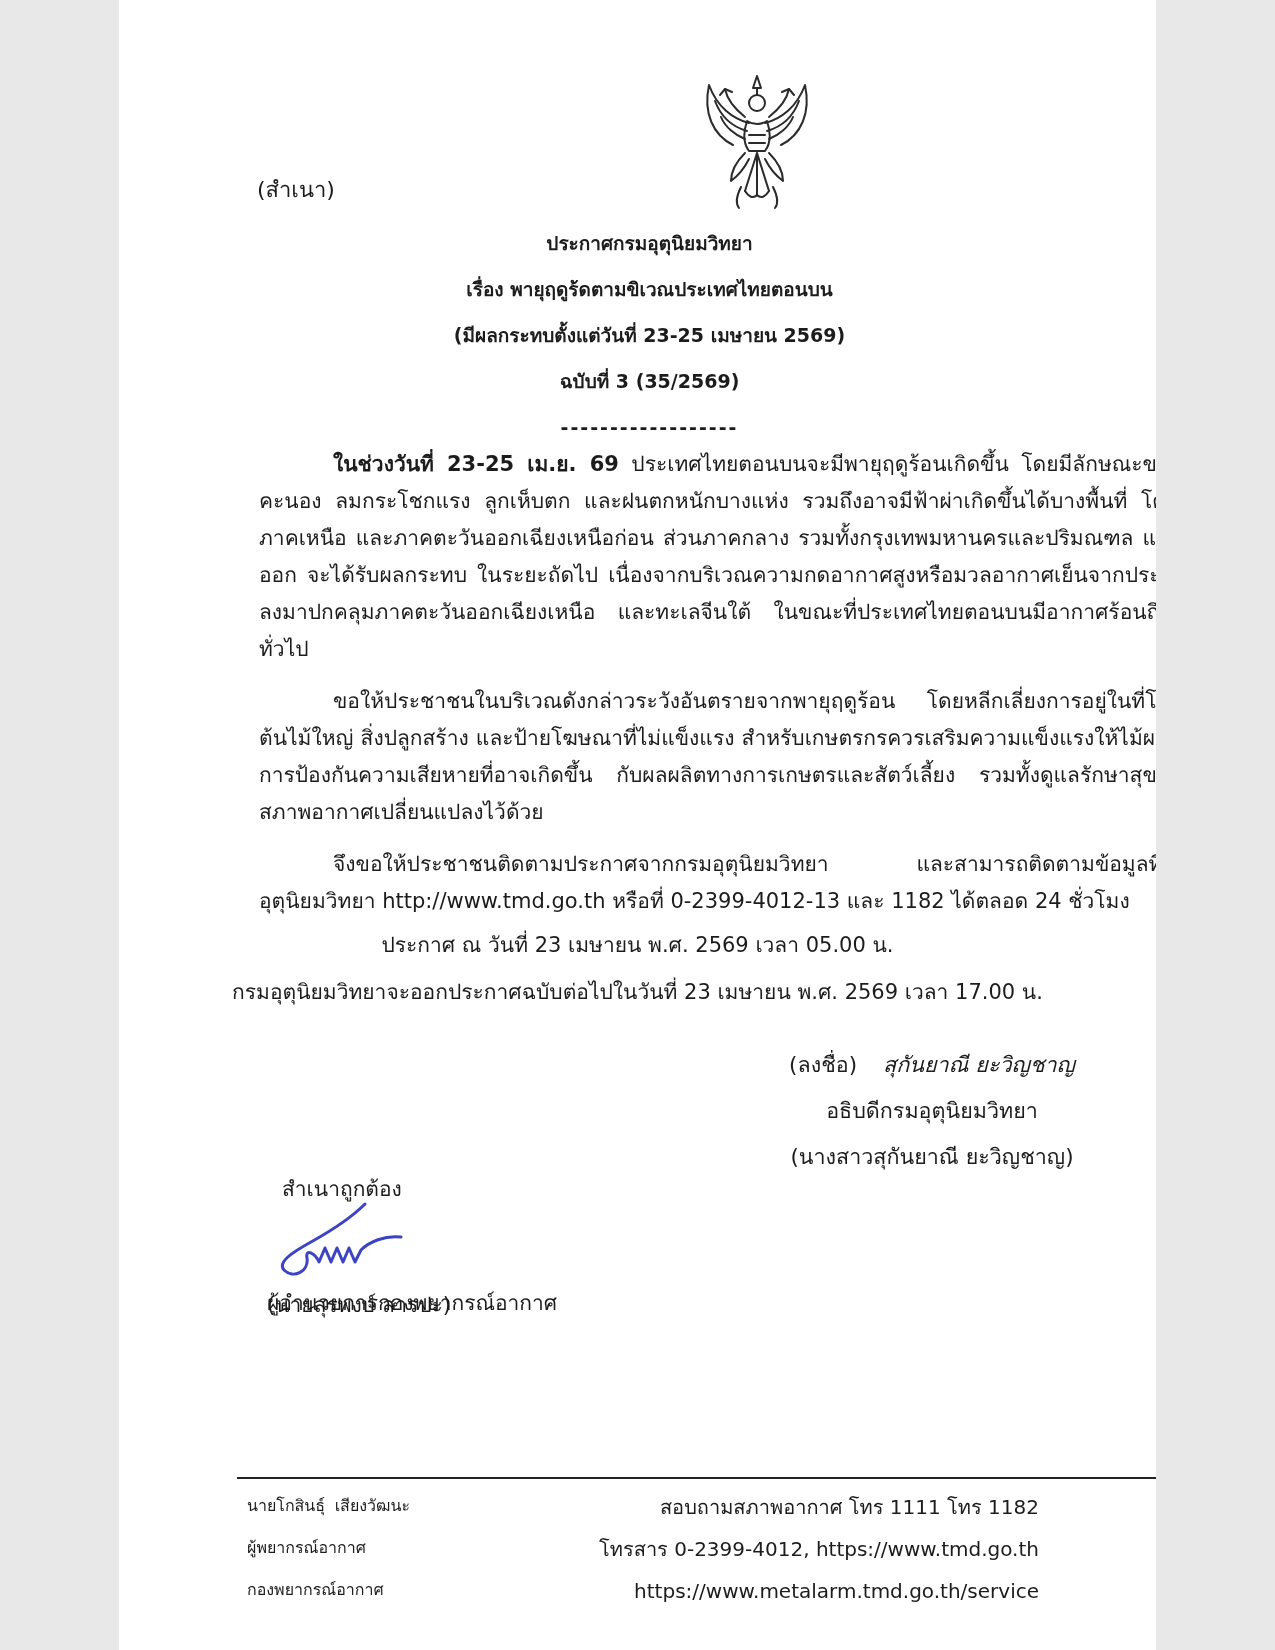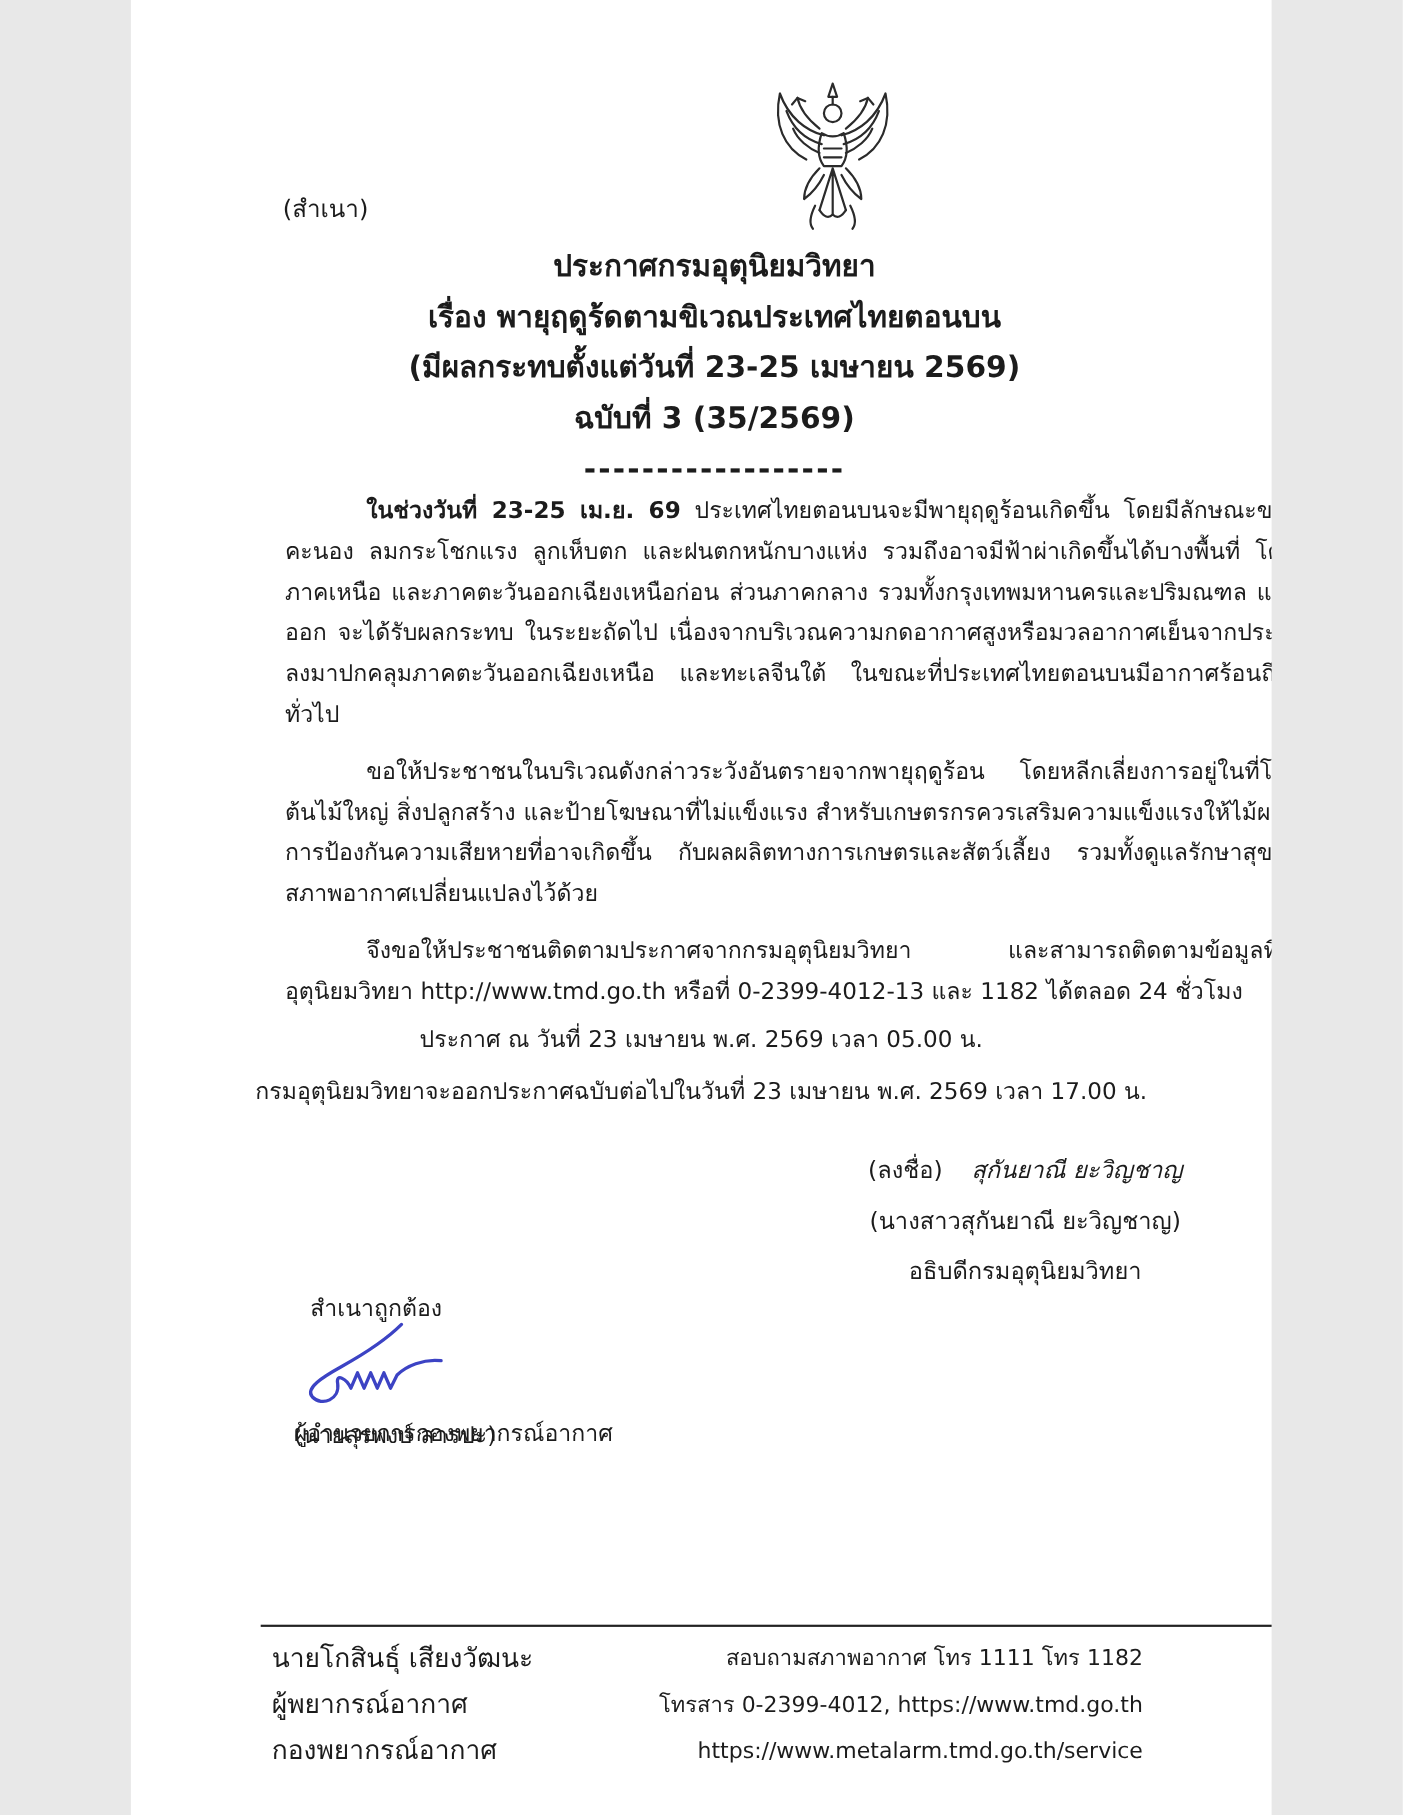--- a/index.html
+++ b/index.html
@@ -26,21 +26,21 @@
     width: 124px;
     height: 142px;
   }
   .title-block {
     position: absolute;
     left: 0;
     right: 0;
     top: 220px;
     text-align: center;
     font-weight: bold;
-    font-size: 27px;
+    font-size: 19px;
     line-height: 46px;
     padding-left: 24px;
   }
   .title-block .divider {
     letter-spacing: 2px;
     font-weight: bold;
   }
   .body-block {
     position: absolute;
     left: 140px;
@@ -104,22 +104,23 @@
     position: absolute;
     left: 118px;
     top: 1477px;
     width: 1040px;
     border-top: 2px solid #222222;
   }
   .footer-left {
     position: absolute;
     left: 128px;
     top: 1486px;
-    font-size: 24px;
+    font-size: 16px;
     line-height: 42px;
+    font-family: Liberation Mono, monospace;
   }
   .footer-right {
     position: absolute;
     right: 117px;
     top: 1486px;
     font-size: 20px;
     line-height: 42px;
     text-align: right;
   }
 </style>
@@ -171,22 +172,22 @@
     <p>จึงขอให้ประชาชนติดตามประกาศจากกรมอุตุนิยมวิทยา และสามารถติดตามข้อมูลที่เว็บไซต์กรมอุตุนิยมวิทยา http://www.tmd.go.th หรือที่ 0-2399-4012-13 และ 1182 ได้ตลอด 24 ชั่วโมง</p>
   </div>
 
   <div class="announce-block">
     <div>ประกาศ ณ วันที่ 23 เมษายน พ.ศ. 2569 เวลา 05.00 น.</div>
     <div>กรมอุตุนิยมวิทยาจะออกประกาศฉบับต่อไปในวันที่ 23 เมษายน พ.ศ. 2569 เวลา 17.00 น.</div>
   </div>
 
   <div class="sig-block">
     <div><span>(ลงชื่อ)</span><span class="sig-name">สุกันยาณี ยะวิญชาญ</span></div>
+    <div>อธิบดีกรมอุตุนิยมวิทยา</div>
     <div>(นางสาวสุกันยาณี ยะวิญชาญ)</div>
-    <div>อธิบดีกรมอุตุนิยมวิทยา</div>
   </div>
 
   <div class="certify-label">สำเนาถูกต้อง</div>
 
   <svg class="certify-signature" viewBox="0 0 150 90" xmlns="http://www.w3.org/2000/svg">
     <path d="M96 6 C80 22 60 34 42 44 C24 54 8 64 15 72 C24 81 40 74 38 60 C36 50 46 55 50 64 L56 50 L62 64 L68 50 L74 64 L80 50 L86 64 L92 52 C100 44 116 37 132 39" fill="none" stroke="#3c43c4" stroke-width="3" stroke-linecap="round" stroke-linejoin="round"></path>
   </svg>
 
   <div class="certify-name">(นายสุรพงษ์ สารปะ)</div>
   <div class="certify-position">ผู้อำนวยการกองพยากรณ์อากาศ</div>

